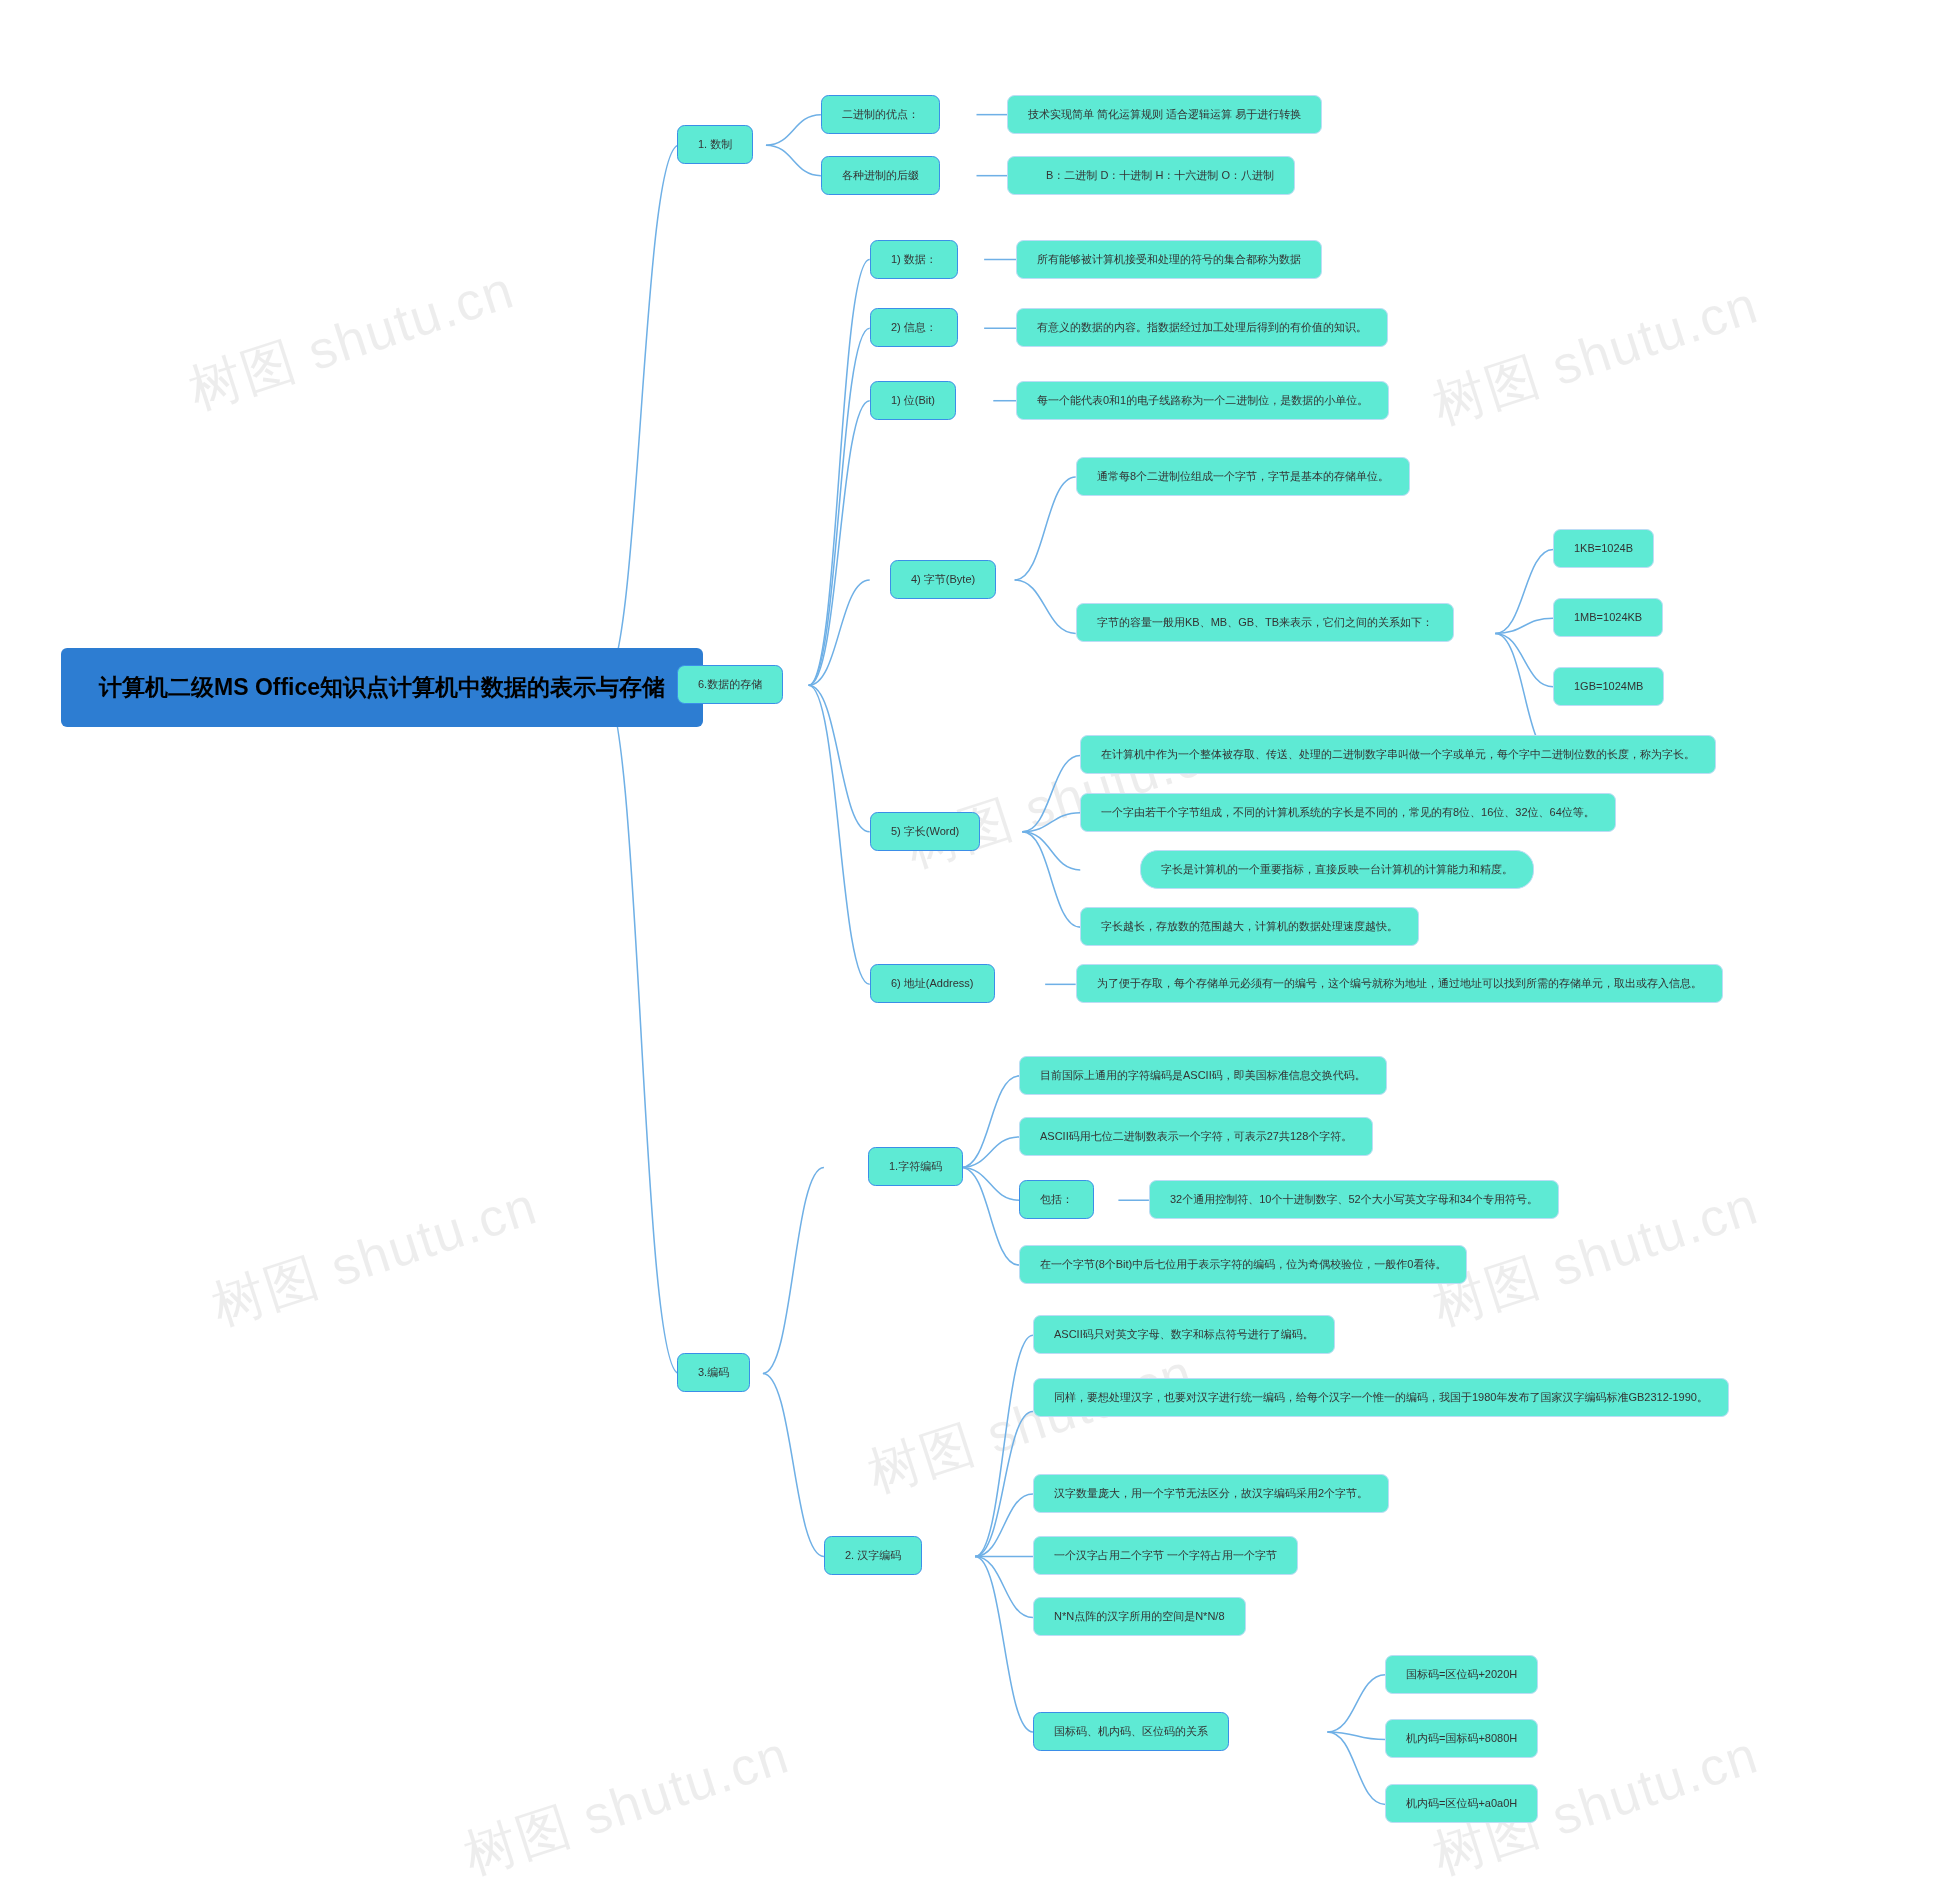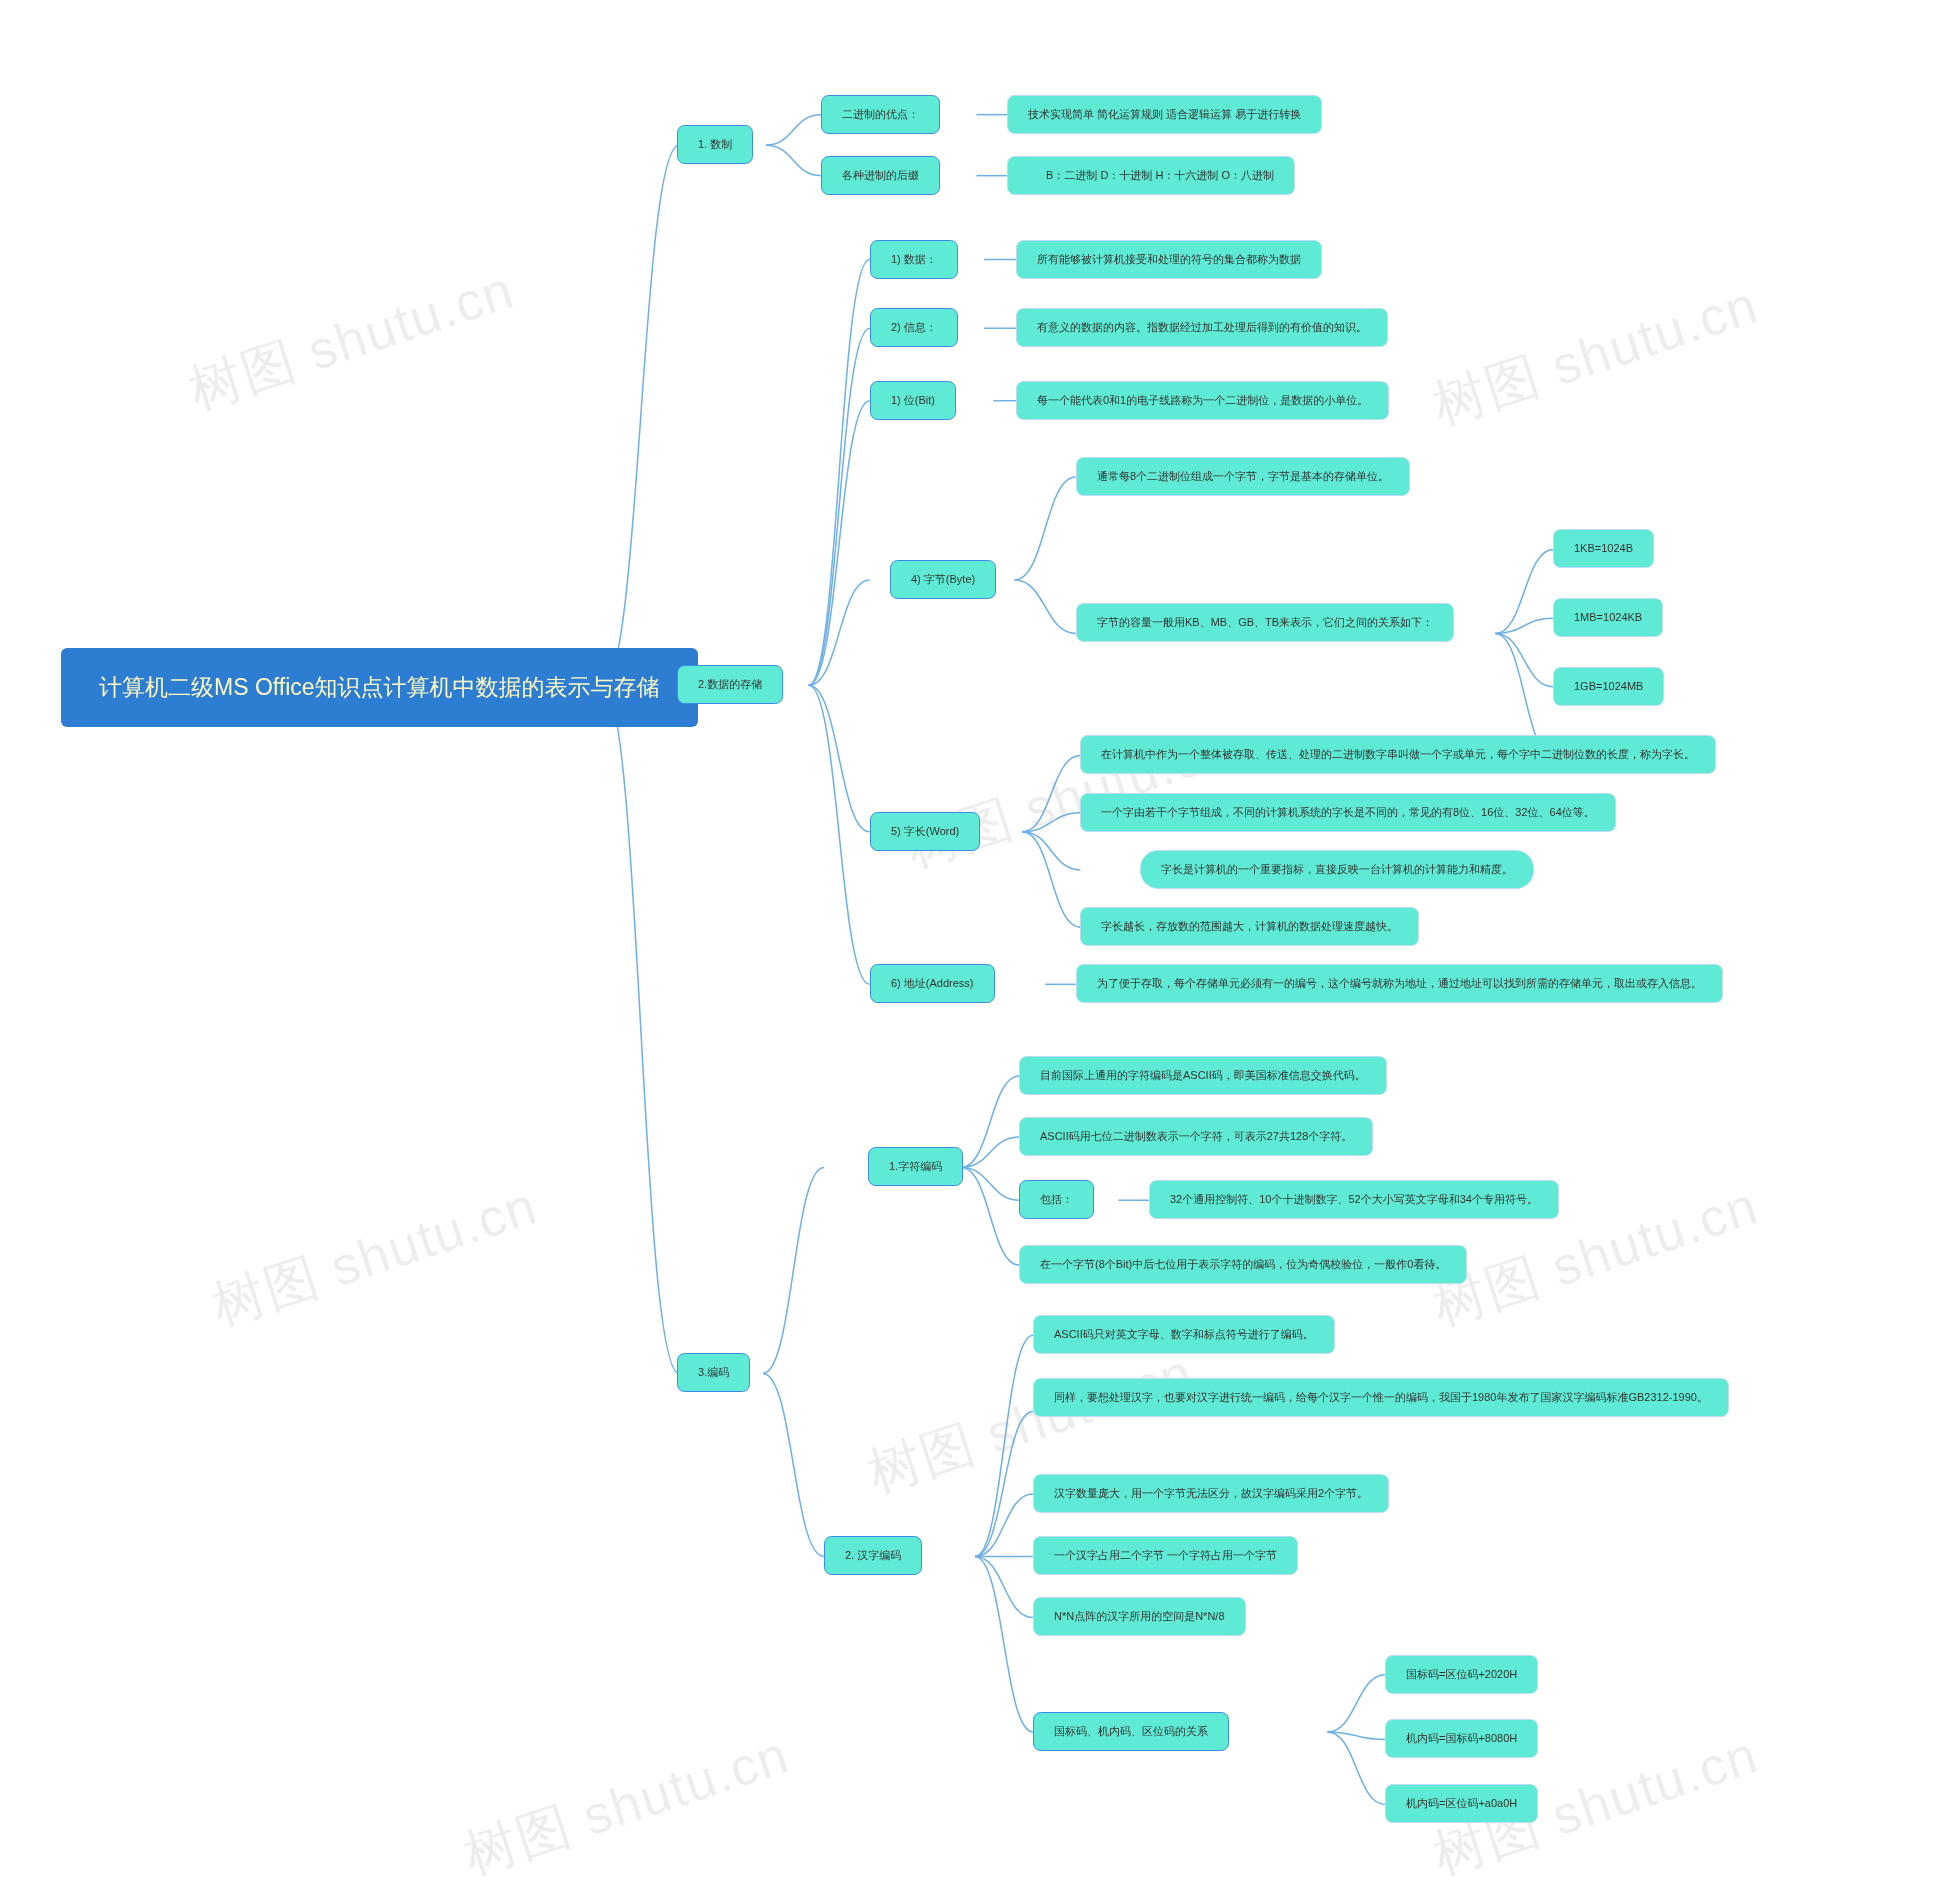--- a/index.html
+++ b/index.html
@@ -1,19 +1,19 @@
 <!DOCTYPE html>
 <html><head>
 <meta charset="utf-8">
 <style>
   html,body{margin:0;padding:0;background:#fff;font-family:"Microsoft YaHei","PingFang SC",Arial,sans-serif;font-size:11px;color:#333;}
   .canvas{position:relative;width:1953px;height:1884px;overflow:hidden;}
   .watermark{position:absolute;color:rgba(0,0,0,0.07);font-size:53px;white-space:nowrap;transform:rotate(-18deg);transform-origin:center;pointer-events:none;user-select:none;font-weight:500;letter-spacing:1.5px;}
   .node{position:absolute;border:1.5px solid #3b8ee8;border-radius:7.6px;background:#5eead4;padding:10.7px 20px;white-space:nowrap;line-height:1.45;}
-  .root{background:#2d7dd2;color:#fef9c3;border:none;font-size:23px;padding:23px 38px;border-radius:6.1px;}
+  .root{background:#2d7dd2;color:#000000;border:none;font-size:23px;padding:23px 38px;border-radius:6.1px;font-weight:bold;}
   .leaf{border:1.5px solid #bcdcf5;border-radius:7.6px;}
   .wide{white-space:normal;max-width:687px;}
   svg.connectors{position:absolute;left:0;top:0;width:1953px;height:1884px;pointer-events:none;}
   svg.connectors path{fill:none;stroke:#6fb0e6;stroke-width:2;}
 </style>
 </head>
 <body>
 
 <div class="canvas">
 
@@ -85,21 +85,21 @@
   </svg>
 
   <div class="node root" style="left:61px;top:648px;">计算机二级MS Office知识点计算机中数据的表示与存储</div>
 
   <div class="node" style="left:677px;top:125px;">1. 数制</div>
   <div class="node" style="left:821px;top:95px;">二进制的优点：</div>
   <div class="node leaf" style="left:1007px;top:95px;">技术实现简单 简化运算规则 适合逻辑运算 易于进行转换</div>
   <div class="node" style="left:821px;top:156px;">各种进制的后缀</div>
   <div class="node leaf" style="left:1007px;top:156px;padding-left:38px;">B：二进制 D：十进制 H：十六进制 O：八进制</div>
 
-  <div class="node" style="left:677px;top:665px;">2.数据的存储</div>
+  <div class="node" style="left:677px;top:665px;">6.数据的存储</div>
 
   <div class="node" style="left:870px;top:240px;">1) 数据：</div>
   <div class="node leaf" style="left:1016px;top:240px;">所有能够被计算机接受和处理的符号的集合都称为数据</div>
 
   <div class="node" style="left:870px;top:308px;">2) 信息：</div>
   <div class="node leaf" style="left:1016px;top:308px;">有意义的数据的内容。指数据经过加工处理后得到的有价值的知识。</div>
 
   <div class="node" style="left:870px;top:381px;">1) 位(Bit)</div>
   <div class="node leaf" style="left:1016px;top:381px;">每一个能代表0和1的电子线路称为一个二进制位，是数据的小单位。</div>
 

